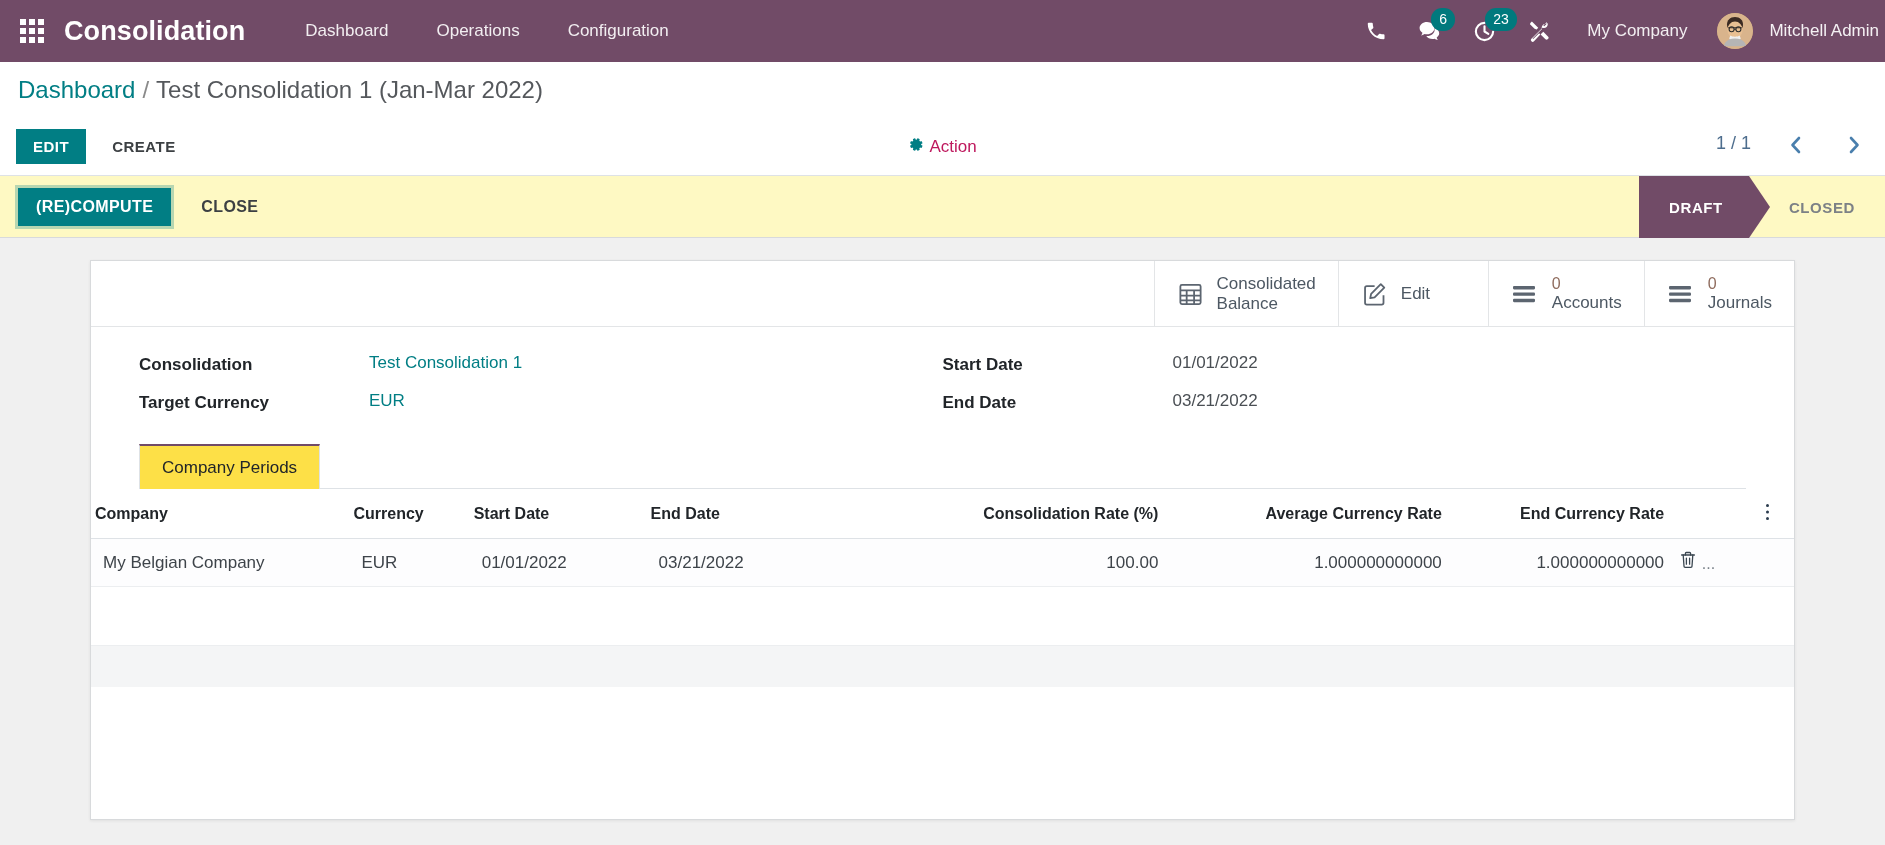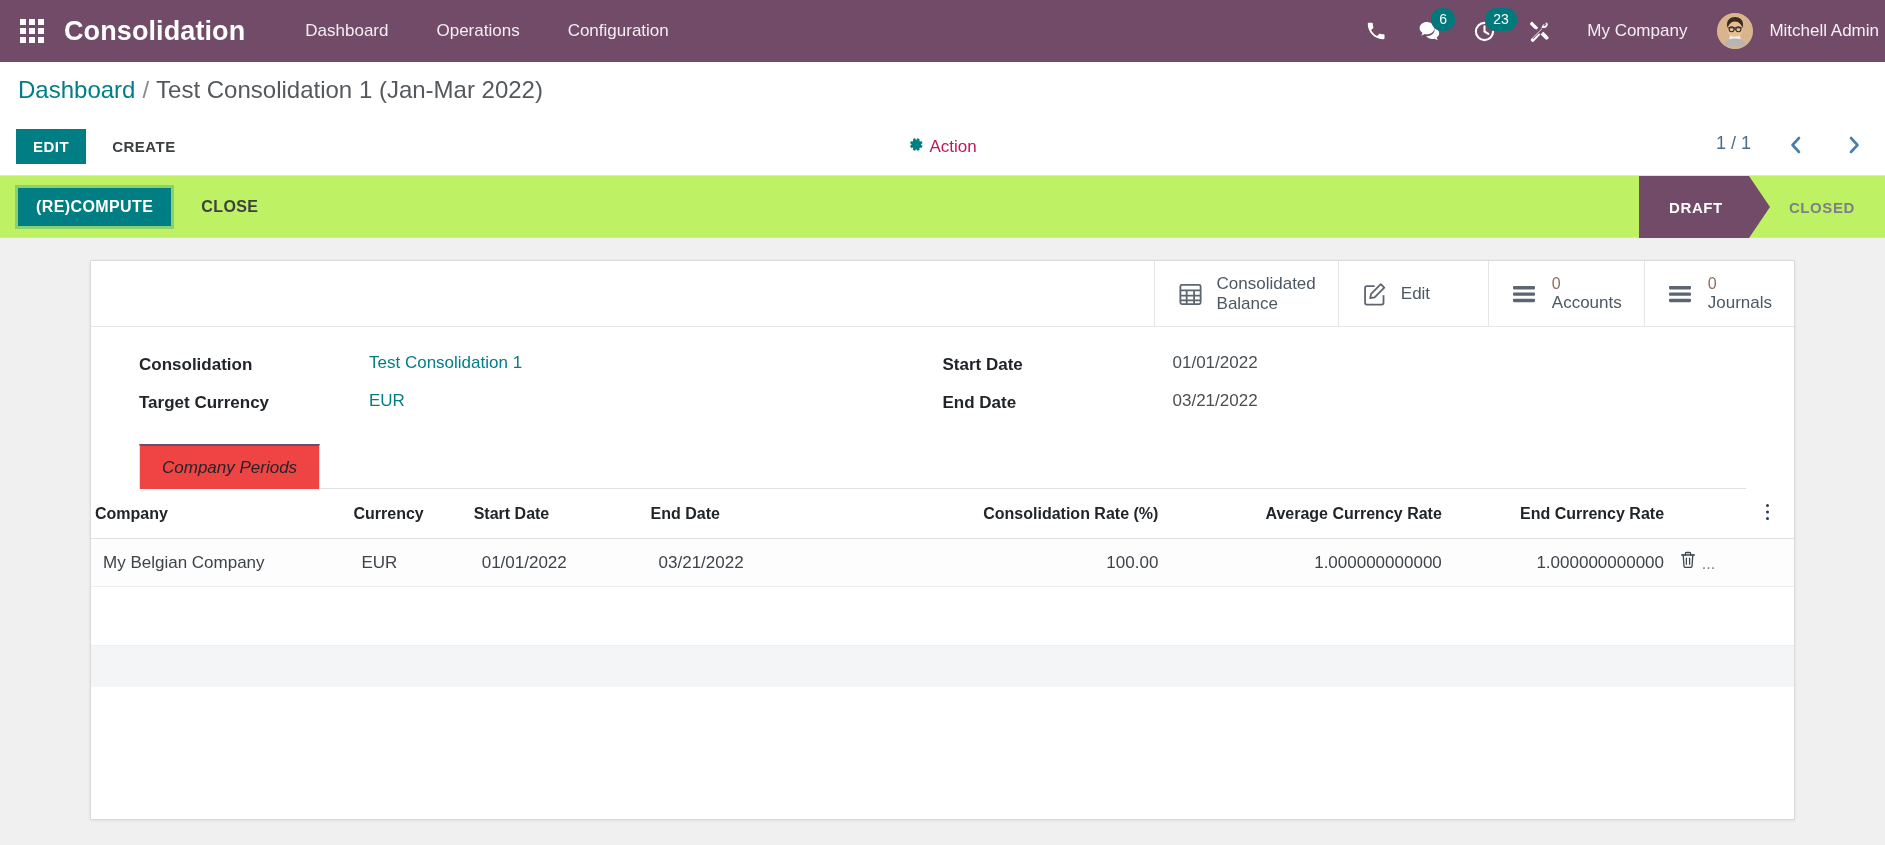--- a/index.html
+++ b/index.html
@@ -171,21 +171,21 @@
   .pager-arrow {
     font-size: 26px; line-height: 1;
     color: #4a7fad;
     cursor: pointer;
     padding: 0 4px;
     font-weight: 300;
   }
 
   
   .statusbar {
-    background: #bef264;
+    background: #fef9c3;
     height: 62px;
     display: flex; align-items: center;
     position: relative;
     border-bottom: 1px solid #d8dadc;
   }
   .btn-recompute {
     background: #017e84;
     color: #fff;
     font-size: 16px;
     font-weight: bold;
@@ -326,25 +326,24 @@
     color: #3c4043;
     padding: 12px 22px 11px 22px;
     border: 1px solid transparent;
     border-bottom: none;
     cursor: pointer;
     position: relative;
     top: 1px;
     background: transparent;
   }
   .tab.active {
-    background: #ef4444;
+    background: #fde047;
     border-color: #dee2e6;
     border-top: 2px solid #714B67;
     color: #212529;
-    font-style: italic;
   }
 
   
   .o-list {
     width: 100%;
     border-collapse: collapse;
     table-layout: fixed;
   }
   .o-list th {
     font-size: 16px;

